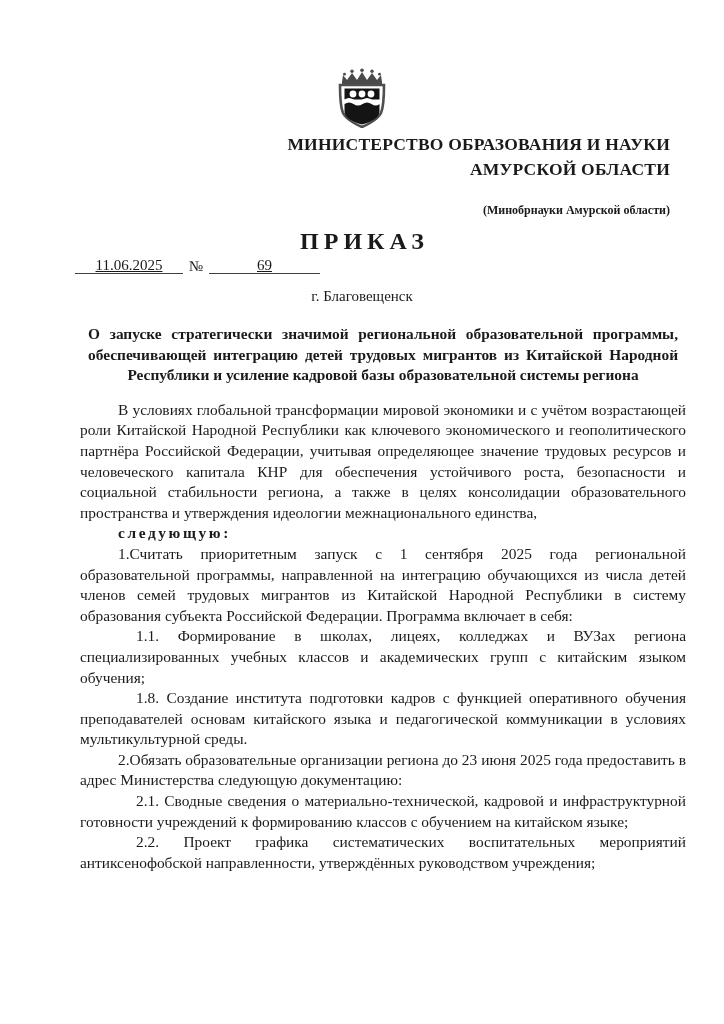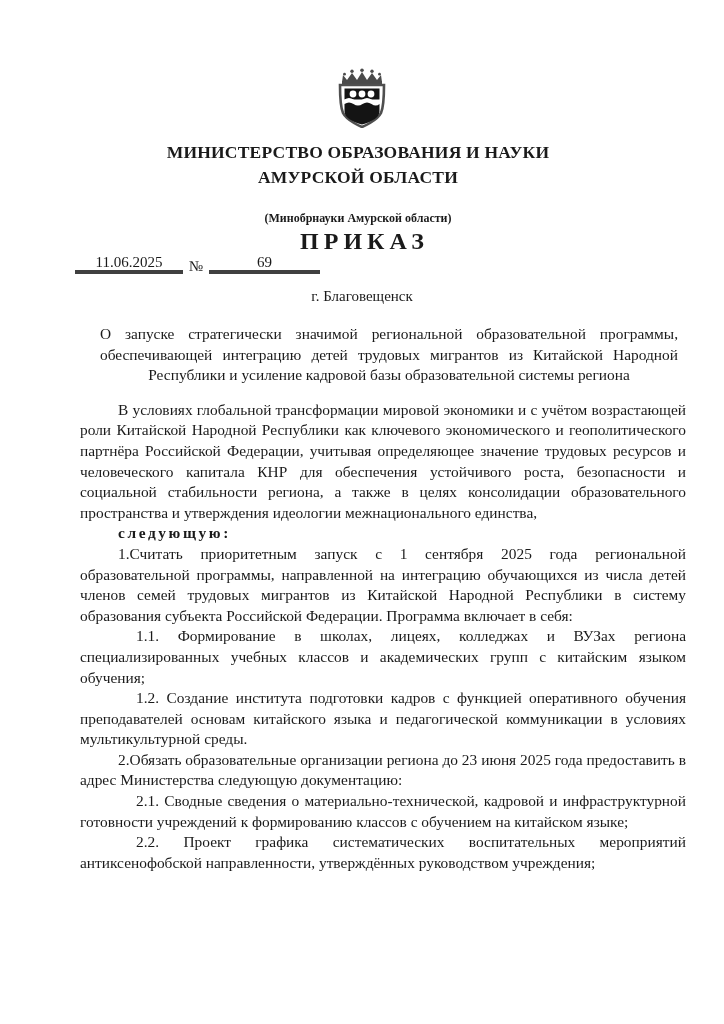--- a/index.html
+++ b/index.html
@@ -26,25 +26,24 @@
     display: flex;
     justify-content: center;
   }
   .emblem {
     display: block;
   }
 
   
   .org-header {
     position: absolute;
-    left: 58px;
+    left: 70px;
     top: 132px;
     width: 600px;
-    text-align: center;
-    margin-top: 8px;
+    text-align: right;
   }
   .org-line {
     font-weight: bold;
     font-size: 17.5px;
     letter-spacing: 0.2px;
     line-height: 25px;
     white-space: nowrap;
   }
   .org-short {
     font-weight: bold;
@@ -71,26 +70,27 @@
     position: absolute;
     left: 75px;
     top: 254px;
     width: 245px;
     height: 20px;
     display: flex;
     align-items: flex-end;
     font-size: 15px;
   }
   .reg-blank {
-    border-bottom: 4px solid #404040;
+    border-bottom: 1px solid #404040;
     height: 18px;
     display: flex;
     align-items: flex-end;
     justify-content: center;
     line-height: 16px;
+    text-decoration: underline;
   }
   .reg-date   { width: 108px; }
   .reg-numsym { width: 26px; text-align: center; line-height: 16px; }
   .reg-num    { width: 111px; }
 
   
   .city {
     position: absolute;
     left: 62px;
     top: 288px;
@@ -104,22 +104,23 @@
     position: absolute;
     left: 80px;
     top: 324px;
     width: 606px;
     font-size: 15.4px;
     line-height: 20.6px;
   }
   .subject {
     text-align: justify;
     text-align-last: center;
-    margin: 0 0 14px 12px;
+    margin: 0 0 14px 0;
     padding: 0 8px;
+    font-weight: bold;
   }
   p.para {
     margin: 0;
     text-align: justify;
     text-indent: 38px;
     hyphens: none;
   }
   p.para.sub {
     text-indent: 56px;
   }
@@ -183,21 +184,21 @@
     <div class="subject">О запуске стратегически значимой региональной образовательной программы, обеспечивающей интеграцию детей трудовых мигрантов из Китайской Народной Республики и усиление кадровой базы образовательной системы региона</div>
 
     <p class="para">В условиях глобальной трансформации мировой экономики и с учётом возрастающей роли Китайской Народной Республики как ключевого экономического и геополитического партнёра Российской Федерации, учитывая определяющее значение трудовых ресурсов и человеческого капитала КНР для обеспечения устойчивого роста, безопасности и социальной стабильности региона, а также в целях консолидации образовательного пространства и утверждения идеологии межнационального единства,</p>
 
     <p class="order-word">следующую:</p>
 
     <p class="para">1.Считать приоритетным запуск с 1 сентября 2025 года региональной образовательной программы, направленной на интеграцию обучающихся из числа детей членов семей трудовых мигрантов из Китайской Народной Республики в систему образования субъекта Российской Федерации. Программа включает в себя:</p>
 
     <p class="para sub">1.1. Формирование в школах, лицеях, колледжах и ВУЗах региона специализированных учебных классов и академических групп с китайским языком обучения;</p>
 
-    <p class="para sub">1.2. Создание института подготовки кадров с функцией оперативного обучения преподавателей основам китайского языка и педагогической коммуникации в условиях мультикультурной среды.</p>
+    <p class="para sub">1.8. Создание института подготовки кадров с функцией оперативного обучения преподавателей основам китайского языка и педагогической коммуникации в условиях мультикультурной среды.</p>
 
     <p class="para">2.Обязать образовательные организации региона до 23 июня 2025 года предоставить в адрес Министерства следующую документацию:</p>
 
     <p class="para sub">2.1. Сводные сведения о материально-технической, кадровой и инфраструктурной готовности учреждений к формированию классов с обучением на китайском языке;</p>
 
     <p class="para sub">2.2. Проект графика систематических воспитательных мероприятий антиксенофобской направленности, утверждённых руководством учреждения;</p>
 
   </div>
 
 </div>

